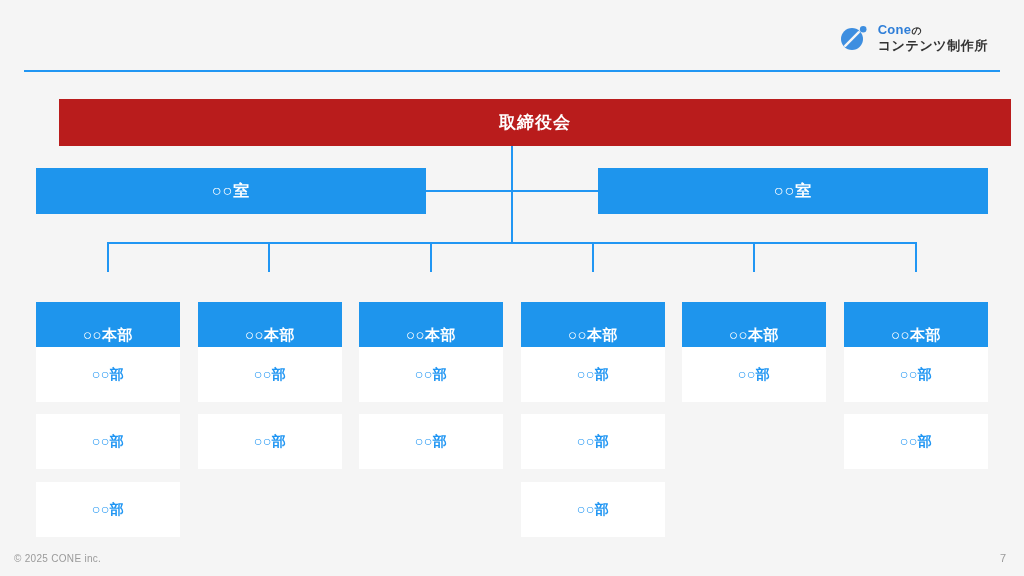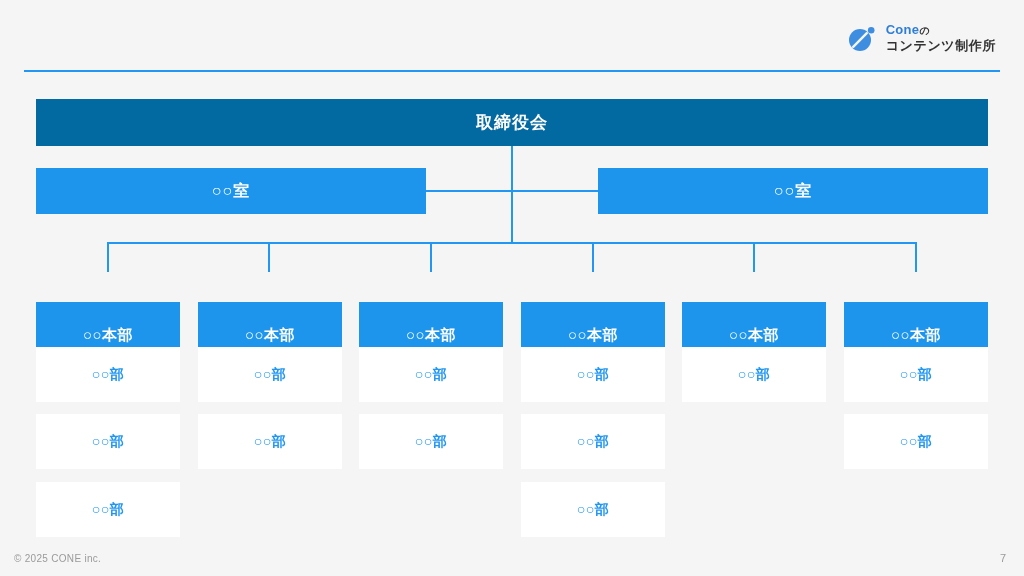--- a/index.html
+++ b/index.html
@@ -36,23 +36,23 @@
   #header-rule {
     position:absolute;
     left:24px; top:70px;
     width:976px; height:2px;
     background:#2196f3;
   }
 
   
   #logo {
     position:absolute;
-    right:28px; top:22px;
+    right:36px; top:22px;
     display:flex;
-    align-items:center;
+    align-items:flex-start;
     gap:9px;
   }
   #logo-mark { width:30px; height:30px; position:relative; flex:0 0 auto; }
   #logo-text { line-height:1.22; white-space:nowrap; }
   .logo-line1 { font-size:13px; font-weight:bold; letter-spacing:.3px; }
   .logo-brand { color:#2e7ed8; }
   .logo-no { color:#333333; font-size:10px; }
   .logo-line2 {
     font-size:13px; font-weight:bold;
     color:#333333; letter-spacing:.6px;
@@ -62,25 +62,26 @@
   #chart { position:absolute; left:0; top:0; width:1024px; height:576px; }
 
   .node {
     position:absolute;
     display:flex;
     align-items:center;
     justify-content:center;
     text-align:center;
   }
   .node-exec {
-    background:#0369a1;
+    background:#b91c1c;
     color:#ffffff;
     font-size:17px;
     font-weight:bold;
     letter-spacing:1px;
+    margin-left:23px;
   }
   .node-office {
     background:#1e95ed;
     color:#ffffff;
     font-size:16px;
     font-weight:bold;
     letter-spacing:1px;
   }
   .node-div {
     background:#1e95ed;

